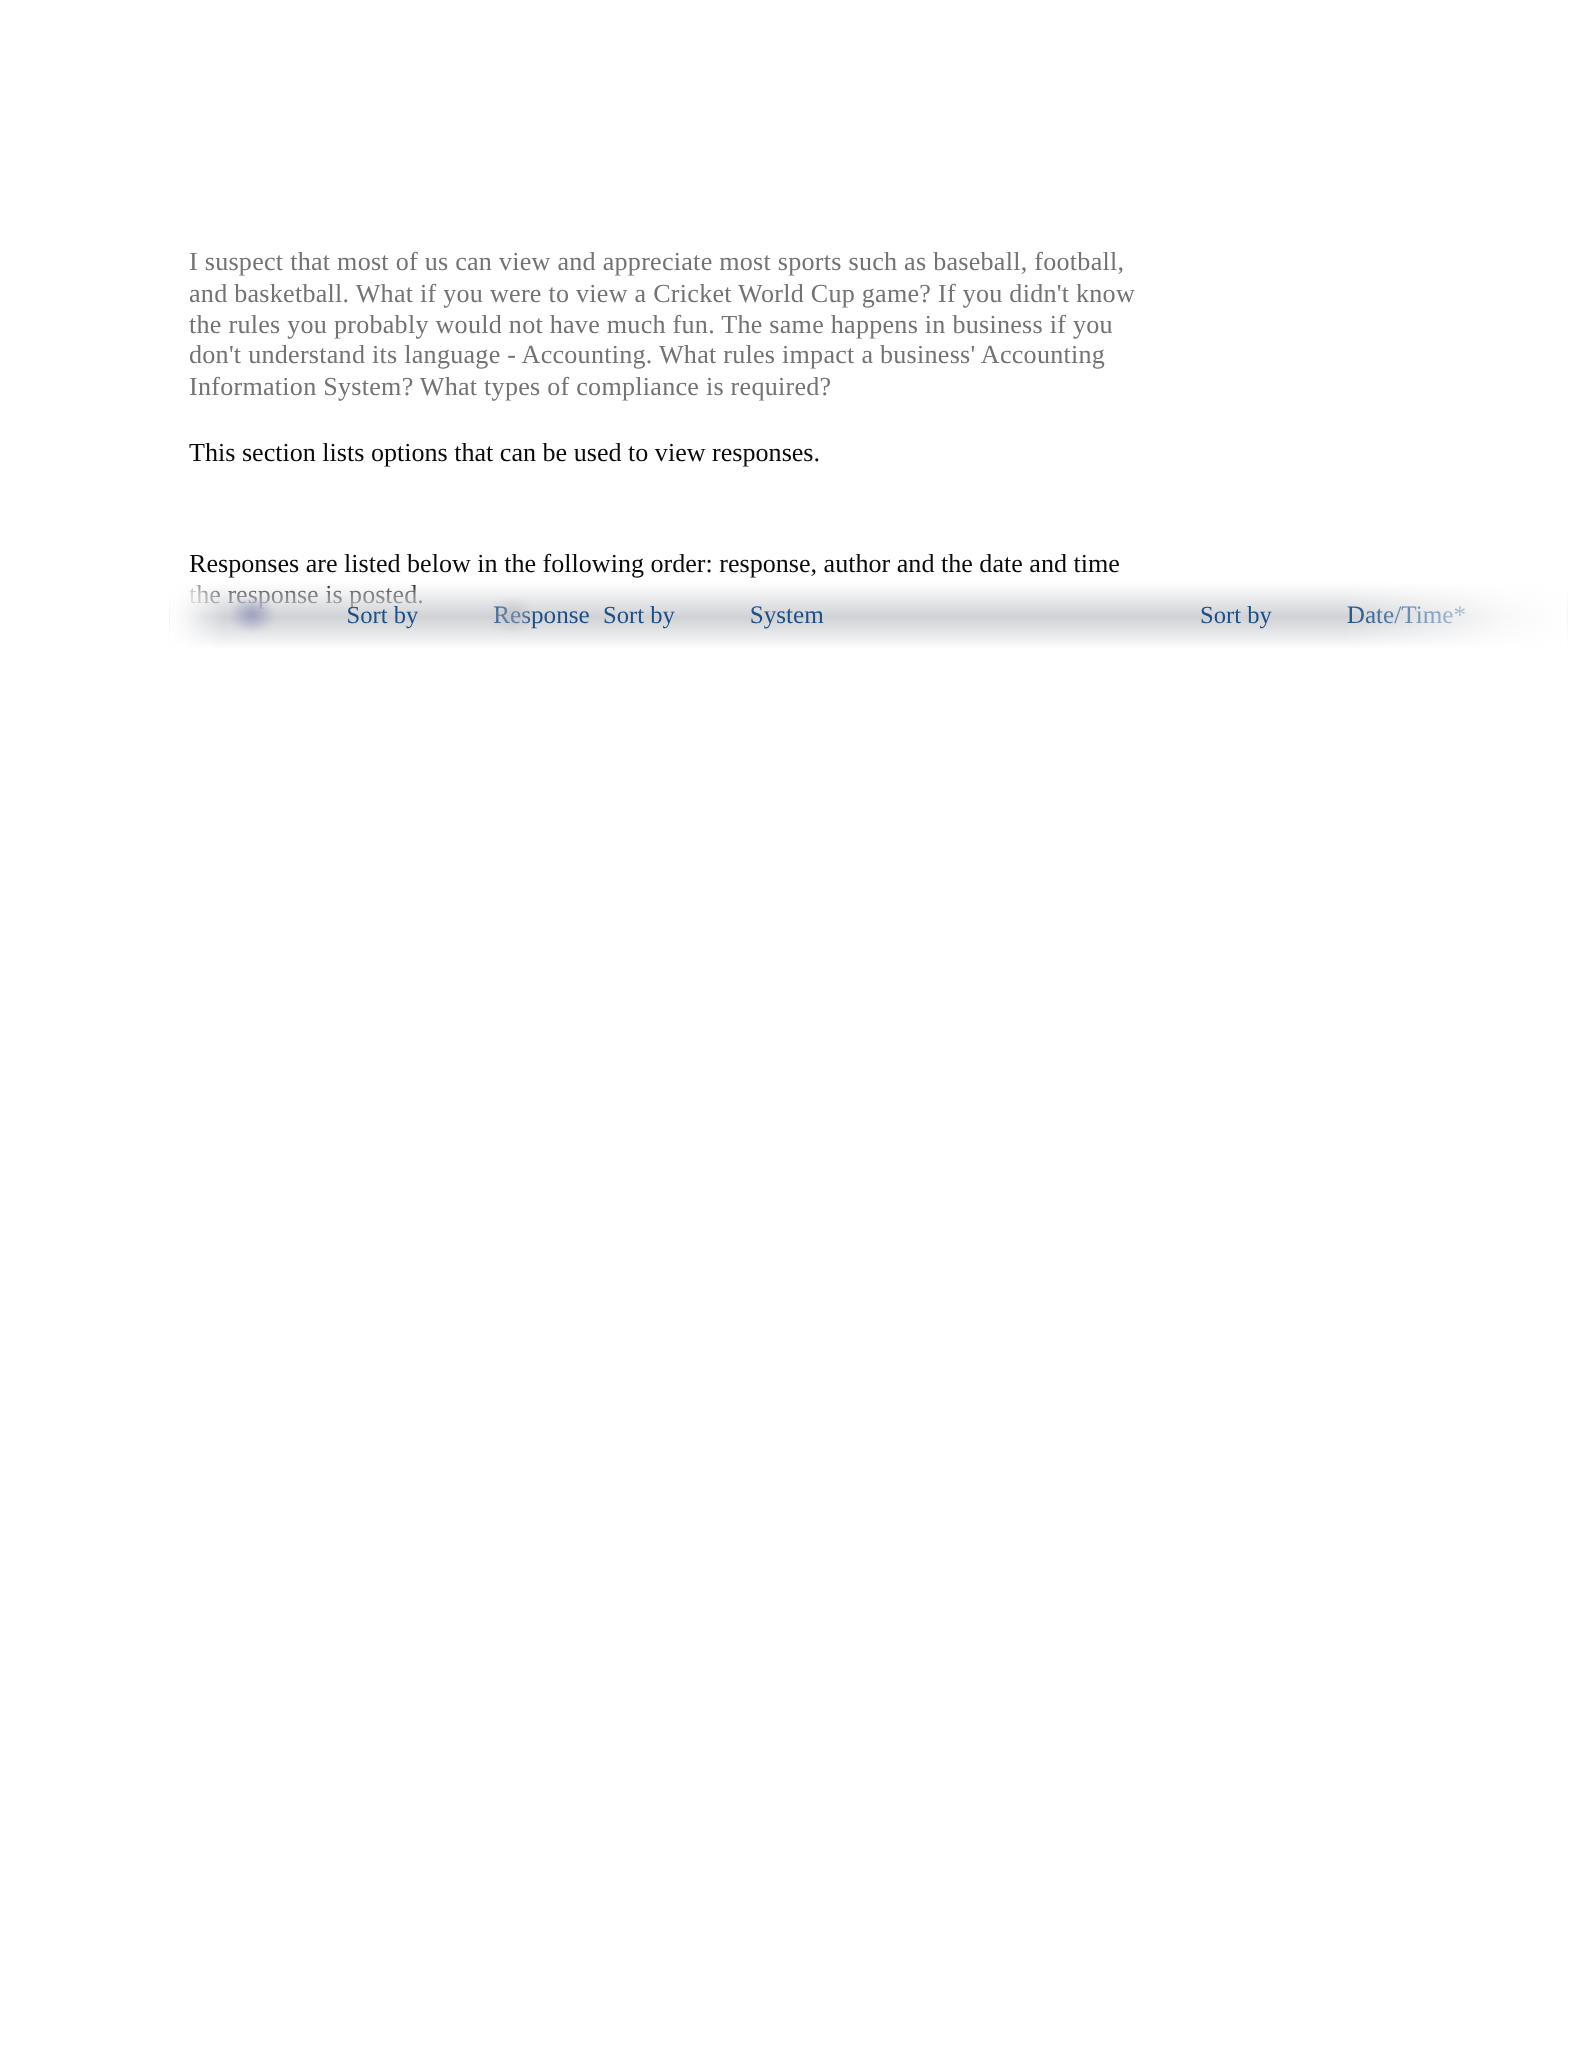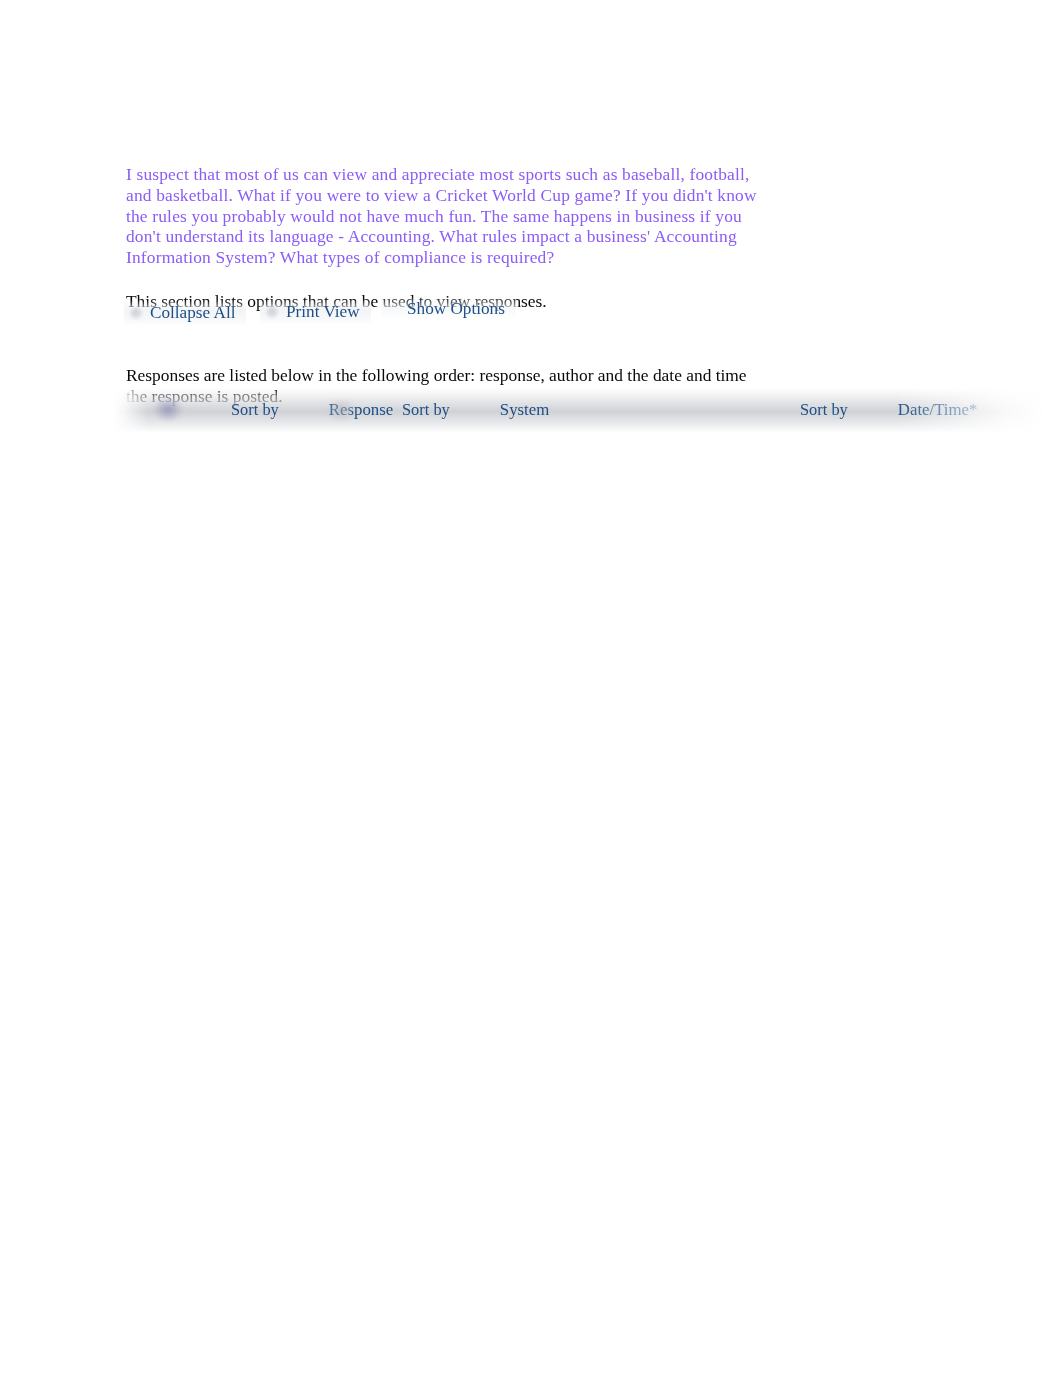--- a/index.html
+++ b/index.html
@@ -27,21 +27,21 @@
   }
 
   
   .prompt {
     position: absolute;
     left: 126px;
     top: 147px;
     width: 652px;
     font-size: 17.4px;
     line-height: 20.6px;
-    color: #8b5cf6;
+    color: #737373;
     text-align: left;
     letter-spacing: 0.01em;
   }
 
   
   .options-intro {
     position: absolute;
     left: 126px;
     top: 274px;
     width: 660px;
@@ -204,38 +204,20 @@
 </style>
 </head>
 <body>
 
 <div class="page">
 
   <p class="prompt">I suspect that most of us can view and appreciate most sports such as baseball, football, and basketball. What if you were to view a Cricket World Cup game? If you didn't know the rules you probably would not have much fun. The same happens in business if you don't understand its language - Accounting. What rules impact a business' Accounting Information System? What types of compliance is required?</p>
 
   <p class="options-intro">This section lists options that can be used to view responses.</p>
 
-  <div class="options-row">
-
-    <div class="opt opt-collapse">
-      <span class="opt-icon"></span>
-      <span class="opt-label">Collapse All</span>
-    </div>
-
-    <div class="opt opt-print">
-      <span class="opt-icon"></span>
-      <span class="opt-label">Print View</span>
-    </div>
-
-    <div class="opt opt-show">
-      <span class="opt-icon hidden-icon"></span>
-      <span class="opt-label">Show Options</span>
-    </div>
-
-  </div>
 
   <p class="listing-note">Responses are listed below in the following order: response, author and the date and time the response is posted.</p>
 
   <div class="sort-bar">
     <div class="sort-bar-fade-left"></div>
 
     <div class="sort-group sort-g-response">
       <span class="sort-icon dot-blue"></span>
       <span class="sort-by-text">Sort by</span>
       <span class="sort-field">Response</span>

